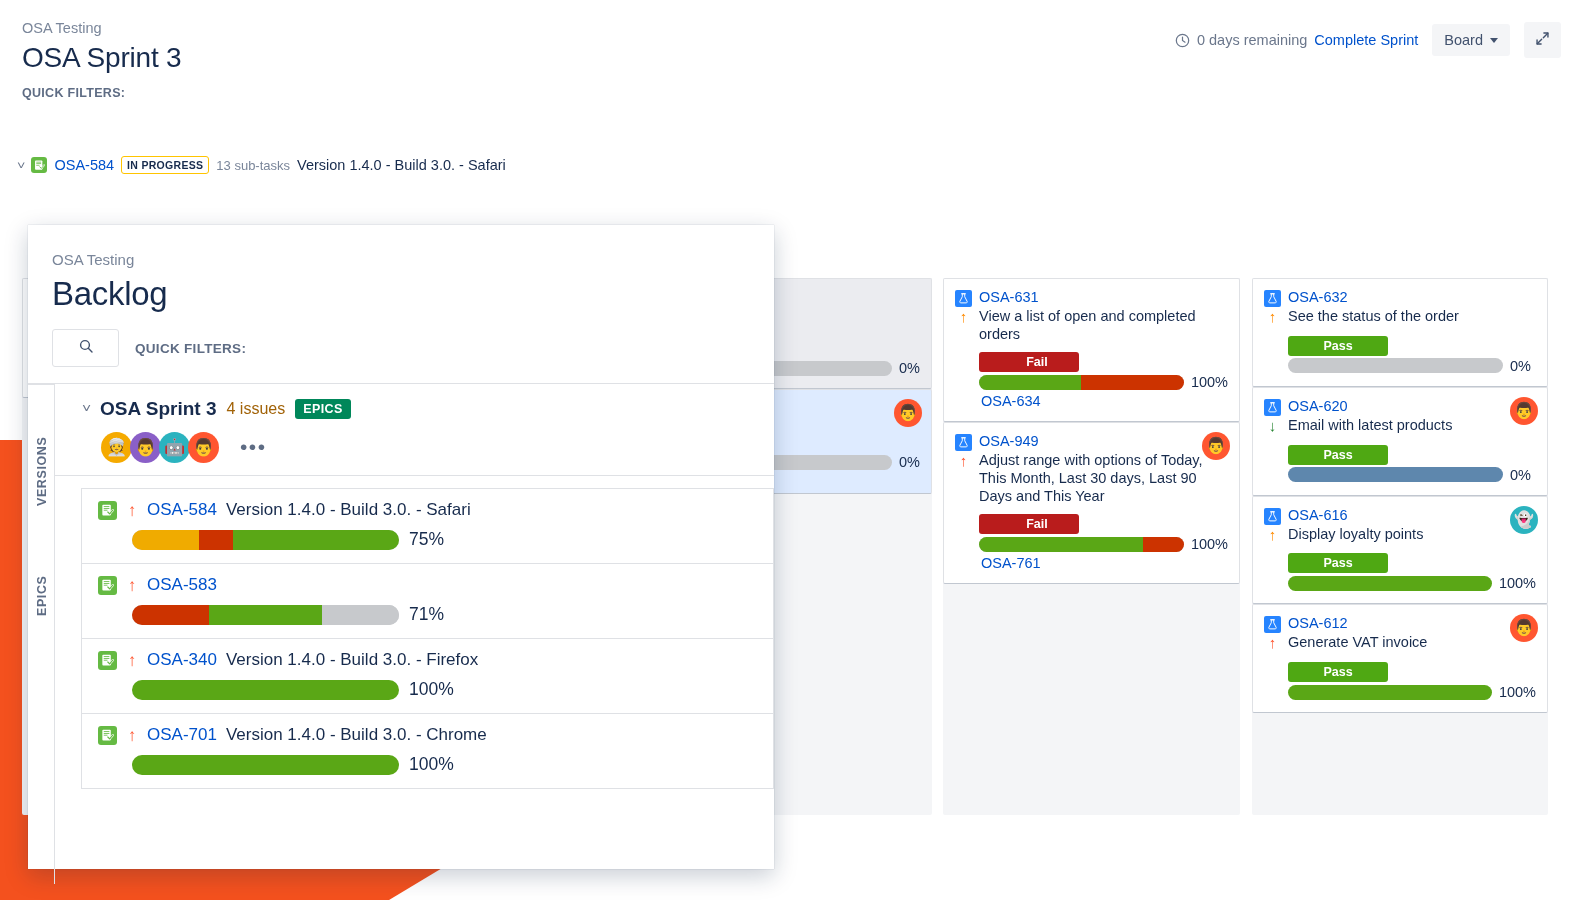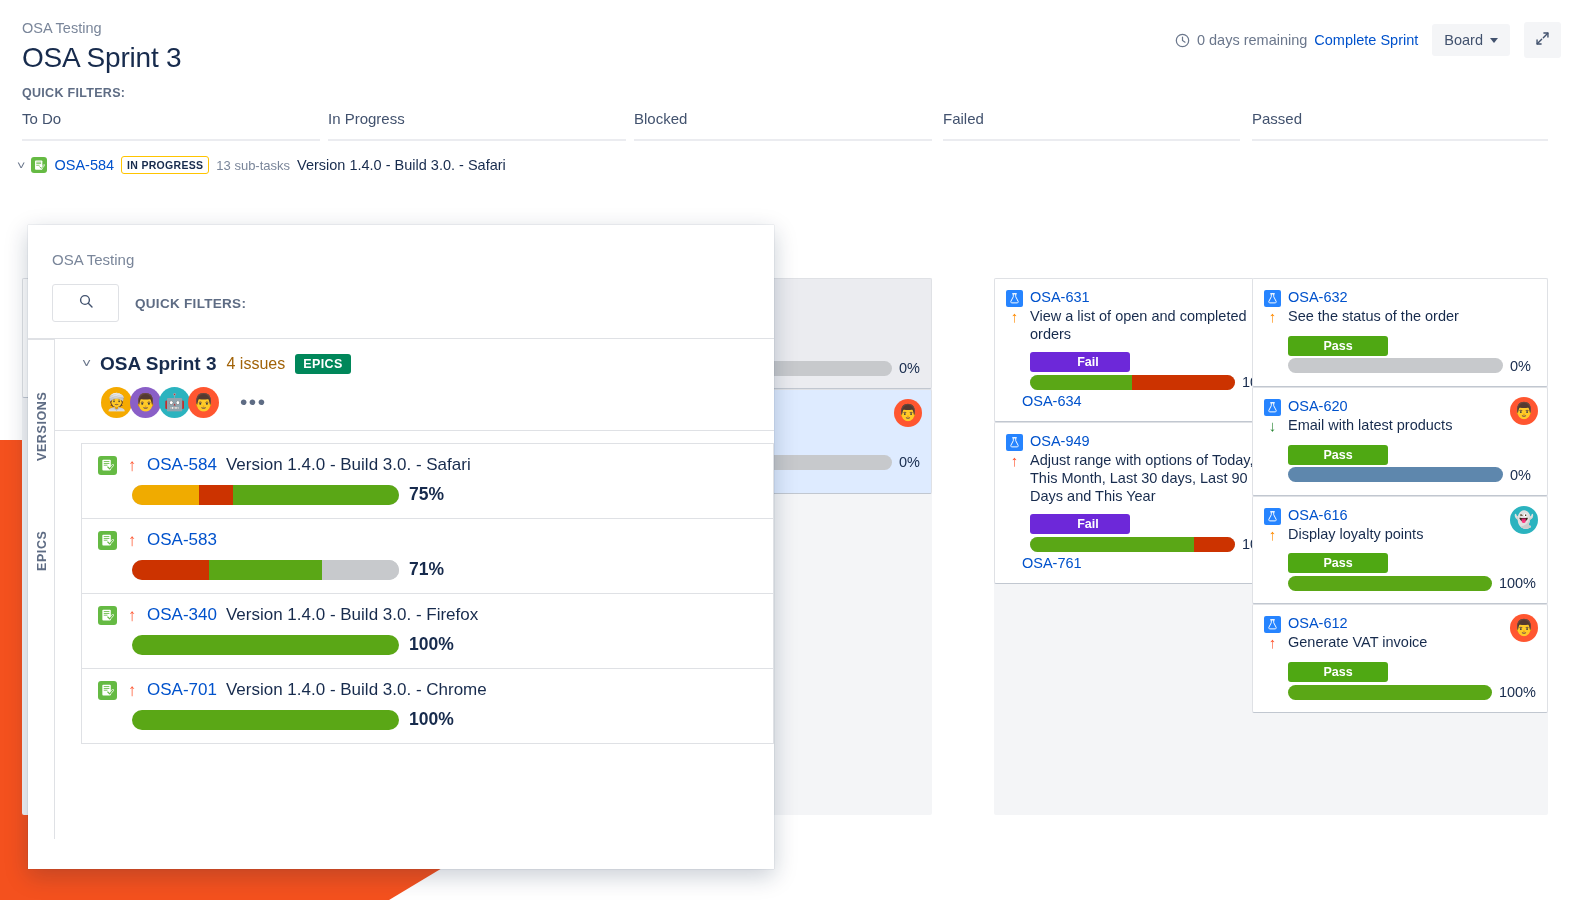--- a/index.html
+++ b/index.html
@@ -83,27 +83,27 @@
   .prio.low { color: #2a8735; }
   .card-sum { font-size: 14.5px; color: #172b4d; line-height: 1.22; }
   .avatar {
     position: absolute; right: 9px; top: 9px; width: 28px; height: 28px; border-radius: 50%;
     display: flex; align-items: center; justify-content: center; font-size: 16px; line-height: 1;
   }
   .status-pill {
     display: inline-block; color: #fff; font-size: 12.5px; font-weight: bold;
     border-radius: 3px; padding: 3px 0; width: 100px; text-align: center; margin: 9px 0 2px 24px;
   }
-  .pill-fail { background: #6d28d9; padding-left: 16px; }
+  .pill-fail { background: #b91c1c; padding-left: 16px; }
   .pill-pass { background: #4fa813; }
   .bar-row { display: flex; align-items: center; gap: 7px; margin-left: 24px; }
   .bar { height: 15px; border-radius: 8px; overflow: hidden; display: flex; background: #c7c9cc; }
   .bar span { display: block; height: 100%; }
   .bar-pct { font-size: 14.5px; color: #172b4d; }
-  .card-sub-key { color: #0052cc; font-size: 14.5px; margin-left: 16px; margin-top: 3px; display: block; cursor: pointer; }
+  .card-sub-key { color: #0052cc; font-size: 14.5px; margin-left: 26px; margin-top: 3px; display: block; cursor: pointer; }
 
   
   .modal {
     position: absolute; left: 28px; top: 225px; width: 746px; height: 644px;
     background: #fff; z-index: 30;
     box-shadow: 0 7px 22px rgba(9,30,66,.22), 0 0 1px rgba(9,30,66,.28);
   }
   .modal-head { padding: 26px 0 0 24px; border-bottom: 1px solid #dfe1e5; padding-bottom: 0; }
   .m-breadcrumb { font-size: 15px; color: #7a869a; }
   .m-title { font-size: 33px; color: #172b4d; font-weight: 400; margin-top: 7px; letter-spacing: -.3px; }
@@ -142,21 +142,21 @@
   .sp-dates { font-size: 16.5px; color: #7a869a; }
 
   .bl-list { padding: 12px 0 0 26px; }
   .bl-row { border: 1px solid #dfe1e5; border-bottom: none; padding: 11px 0 13px 16px; background: #fff; }
   .bl-row:last-child { border-bottom: 1px solid #dfe1e5; }
   .bl-line1 { display: flex; align-items: center; gap: 9px; }
   .bl-ico { width: 19px; height: 19px; border-radius: 3px; background: #65ba43; display: inline-flex; align-items: center; justify-content: center; flex: 0 0 19px; }
   .bl-prio { color: #ff5630; font-size: 17px; font-weight: bold; line-height: 1; width: 12px; text-align: center; }
   .bl-key { color: #0052cc; font-size: 17px; cursor: pointer; }
   .bl-sum { font-size: 17px; color: #172b4d; }
-  .bl-line2 { display: flex; align-items: center; gap: 10px; margin: 9px 0 0 34px; font-weight: bold; }
+  .bl-line2 { display: flex; align-items: center; gap: 10px; margin: 9px 0 0 34px; }
   .bl-bar { height: 20px; border-radius: 10px; overflow: hidden; display: flex; background: #c7c9cc; width: 267px; }
   .bl-bar span { display: block; height: 100%; }
   .bl-pct { font-size: 17.5px; color: #172b4d; }
 </style>
 </head>
 <body>
 
 <div class="deco-wrap">
   <div class="deco-peach"></div>
   <div class="deco-orange"></div>
@@ -191,27 +191,20 @@
             <path d="M13.6 2.4 8.9 7.1" fill="none" stroke="#42526e" stroke-width="1.5" stroke-linecap="round"></path>
             <path d="M6.5 13.8H2.2V9.5" fill="none" stroke="#42526e" stroke-width="1.5" stroke-linecap="round" stroke-linejoin="round"></path>
             <path d="M2.4 13.6 7.1 8.9" fill="none" stroke="#42526e" stroke-width="1.5" stroke-linecap="round"></path>
           </svg>
         </span>
       </button>
     </div>
   </div>
 
   <div class="board">
-    <div class="col-headers" id="col-headers">
-        <div class="col-head" style="left: 22px; width: 298px;">To Do</div>
-        <div class="col-head" style="left: 328px; width: 298px;">In Progress</div>
-        <div class="col-head" style="left: 634px; width: 298px;">Blocked</div>
-        <div class="col-head" style="left: 943px; width: 297px;">Failed</div>
-        <div class="col-head" style="left: 1252px; width: 296px;">Passed</div>
-      </div>
 
     <div class="swimlane">
       <span class="sw-chevron">˅</span>
       <span class="story-ico">
         <svg viewBox="0 0 16 16" width="13" height="13">
             <rect x="2.5" y="1.8" width="9" height="11.5" rx="1" fill="#fff"></rect>
             <path d="M8.3 9.6l2 2 3.3-3.9" fill="none" stroke="#fff" stroke-width="2.2" stroke-linecap="round" stroke-linejoin="round"></path>
             <path d="M8.3 9.6l2 2 3.3-3.9" fill="none" stroke="#65ba43" stroke-width="1.1" stroke-linecap="round" stroke-linejoin="round"></path>
             <g fill="#65ba43">
               <rect x="4" y="3.4" width="6" height=".9"></rect>
@@ -252,21 +245,21 @@
       <div class="card-sum">ts</div>
     </div>
     <div class="bar-row" style="margin-left:0;margin-top:14px;justify-content:flex-end">
       <div class="bar" style="width:185px">
                 <span style="width:100%;background:#c7c9cc"></span>
               </div>
       <span class="bar-pct">0%</span>
     </div>
   </div>
         </div>
-        <div class="col-body" style="left: 994px; width: 297px; top: 168px; height: 537px;">
+        <div class="col-body" style="left: 943px; width: 297px; top: 168px; height: 537px;">
   <div class="card">
     
     <div class="card-head">
       <span class="test-ico">
                 <svg viewBox="0 0 16 16" width="13" height="13">
                   <path d="M6.5 2.2v3.6L3.6 11.4c-.5.9.1 2 1.1 2h6.6c1 0 1.6-1.1 1.1-2L9.5 5.8V2.2z" fill="none" stroke="#fff" stroke-width="1.2" stroke-linejoin="round"></path>
                   <path d="M5.6 2.2h4.8" stroke="#fff" stroke-width="1.4" stroke-linecap="round"></path>
                 </svg>
               </span>
       <span class="card-key">OSA-631</span>
@@ -409,20 +402,21 @@
     
   </div>
         </div>
       </div>
   </div>
 </div>
 
 <div class="modal">
   <div class="modal-head">
     <div class="m-breadcrumb">OSA Testing</div>
+    <div class="m-title">Backlog</div>
     <div class="m-filter-row">
       <div class="search-box">
         <span>
           <svg viewBox="0 0 16 16" width="16" height="16">
               <circle cx="7" cy="7" r="4.4" fill="none" stroke="#42526e" stroke-width="1.4"></circle>
               <path d="M10.3 10.3 14 14" stroke="#42526e" stroke-width="1.4" stroke-linecap="round"></path>
             </svg>
         </span>
       </div>
       <div class="m-quick">QUICK FILTERS:</div>

